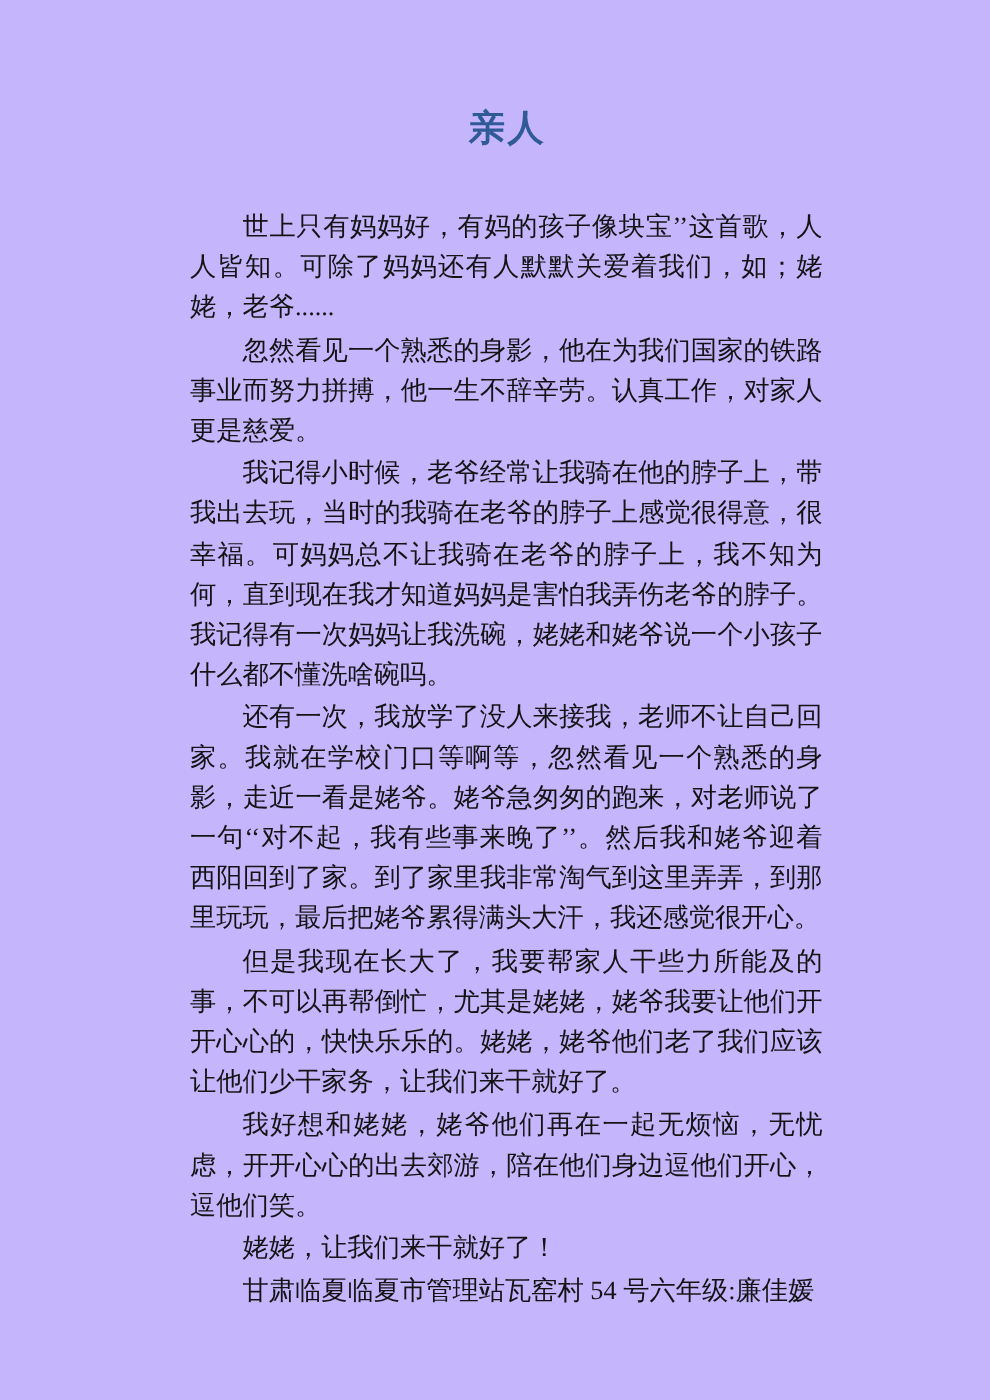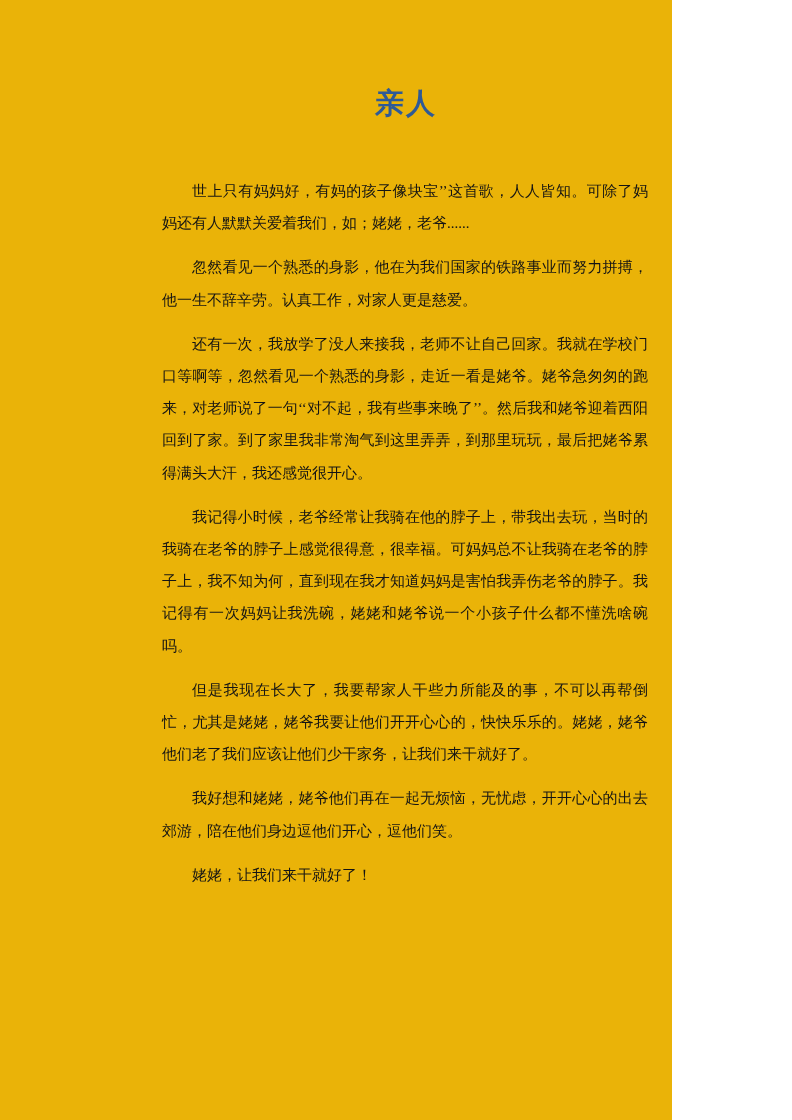--- a/index.html
+++ b/index.html
@@ -2,23 +2,23 @@
 <html><head>
 <meta charset="utf-8">
 <style>
   html, body {
     margin: 0;
     padding: 0;
     background: #ffffff;
   }
   .page {
     position: relative;
-    width: 672px;
+    width: 792px;
     height: 1120px;
-    background: #eab308;
+    background: #c4b5fd;
     overflow: hidden;
     font-family: "Liberation Serif", "DejaVu Serif", serif;
     color: #141414;
   }
   .doc-title {
     position: absolute;
     top: 84px;
     left: 150px;
     width: 512px;
     margin: 0;
@@ -29,38 +29,39 @@
     font-weight: bold;
     letter-spacing: 2px;
   }
   .doc-body {
     position: absolute;
     top: 163px;
     left: 150px;
     width: 510px;
   }
   .doc-body p {
-    margin: 12px;
+    margin: 2px;
     padding: 0;
-    font-size: 15px;
+    font-size: 21px;
     line-height: 32.2px;
     text-align: justify;
     text-justify: inter-ideograph;
     text-indent: 2em;
     word-break: break-all;
   }
 </style>
 </head>
 <body>
 
 <div class="page">
   <h1 class="doc-title" style="color: rgb(47, 90, 150);">亲人</h1>
 
   <div class="doc-body">
     <p>世上只有妈妈好，有妈的孩子像块宝’’这首歌，人人皆知。可除了妈妈还有人默默关爱着我们，如；姥姥，老爷......</p>
     <p>忽然看见一个熟悉的身影，他在为我们国家的铁路事业而努力拼搏，他一生不辞辛劳。认真工作，对家人更是慈爱。</p>
+    <p>我记得小时候，老爷经常让我骑在他的脖子上，带我出去玩，当时的我骑在老爷的脖子上感觉很得意，很幸福。可妈妈总不让我骑在老爷的脖子上，我不知为何，直到现在我才知道妈妈是害怕我弄伤老爷的脖子。我记得有一次妈妈让我洗碗，姥姥和姥爷说一个小孩子什么都不懂洗啥碗吗。</p>
     <p>还有一次，我放学了没人来接我，老师不让自己回家。我就在学校门口等啊等，忽然看见一个熟悉的身影，走近一看是姥爷。姥爷急匆匆的跑来，对老师说了一句‘‘对不起，我有些事来晚了’’。然后我和姥爷迎着西阳回到了家。到了家里我非常淘气到这里弄弄，到那里玩玩，最后把姥爷累得满头大汗，我还感觉很开心。</p>
-    <p>我记得小时候，老爷经常让我骑在他的脖子上，带我出去玩，当时的我骑在老爷的脖子上感觉很得意，很幸福。可妈妈总不让我骑在老爷的脖子上，我不知为何，直到现在我才知道妈妈是害怕我弄伤老爷的脖子。我记得有一次妈妈让我洗碗，姥姥和姥爷说一个小孩子什么都不懂洗啥碗吗。</p>
     <p>但是我现在长大了，我要帮家人干些力所能及的事，不可以再帮倒忙，尤其是姥姥，姥爷我要让他们开开心心的，快快乐乐的。姥姥，姥爷他们老了我们应该让他们少干家务，让我们来干就好了。</p>
     <p>我好想和姥姥，姥爷他们再在一起无烦恼，无忧虑，开开心心的出去郊游，陪在他们身边逗他们开心，逗他们笑。</p>
     <p>姥姥，让我们来干就好了！</p>
+    <p>甘肃临夏临夏市管理站瓦窑村 54 号六年级:廉佳媛</p>
   </div>
 </div>
 
 </body></html>

